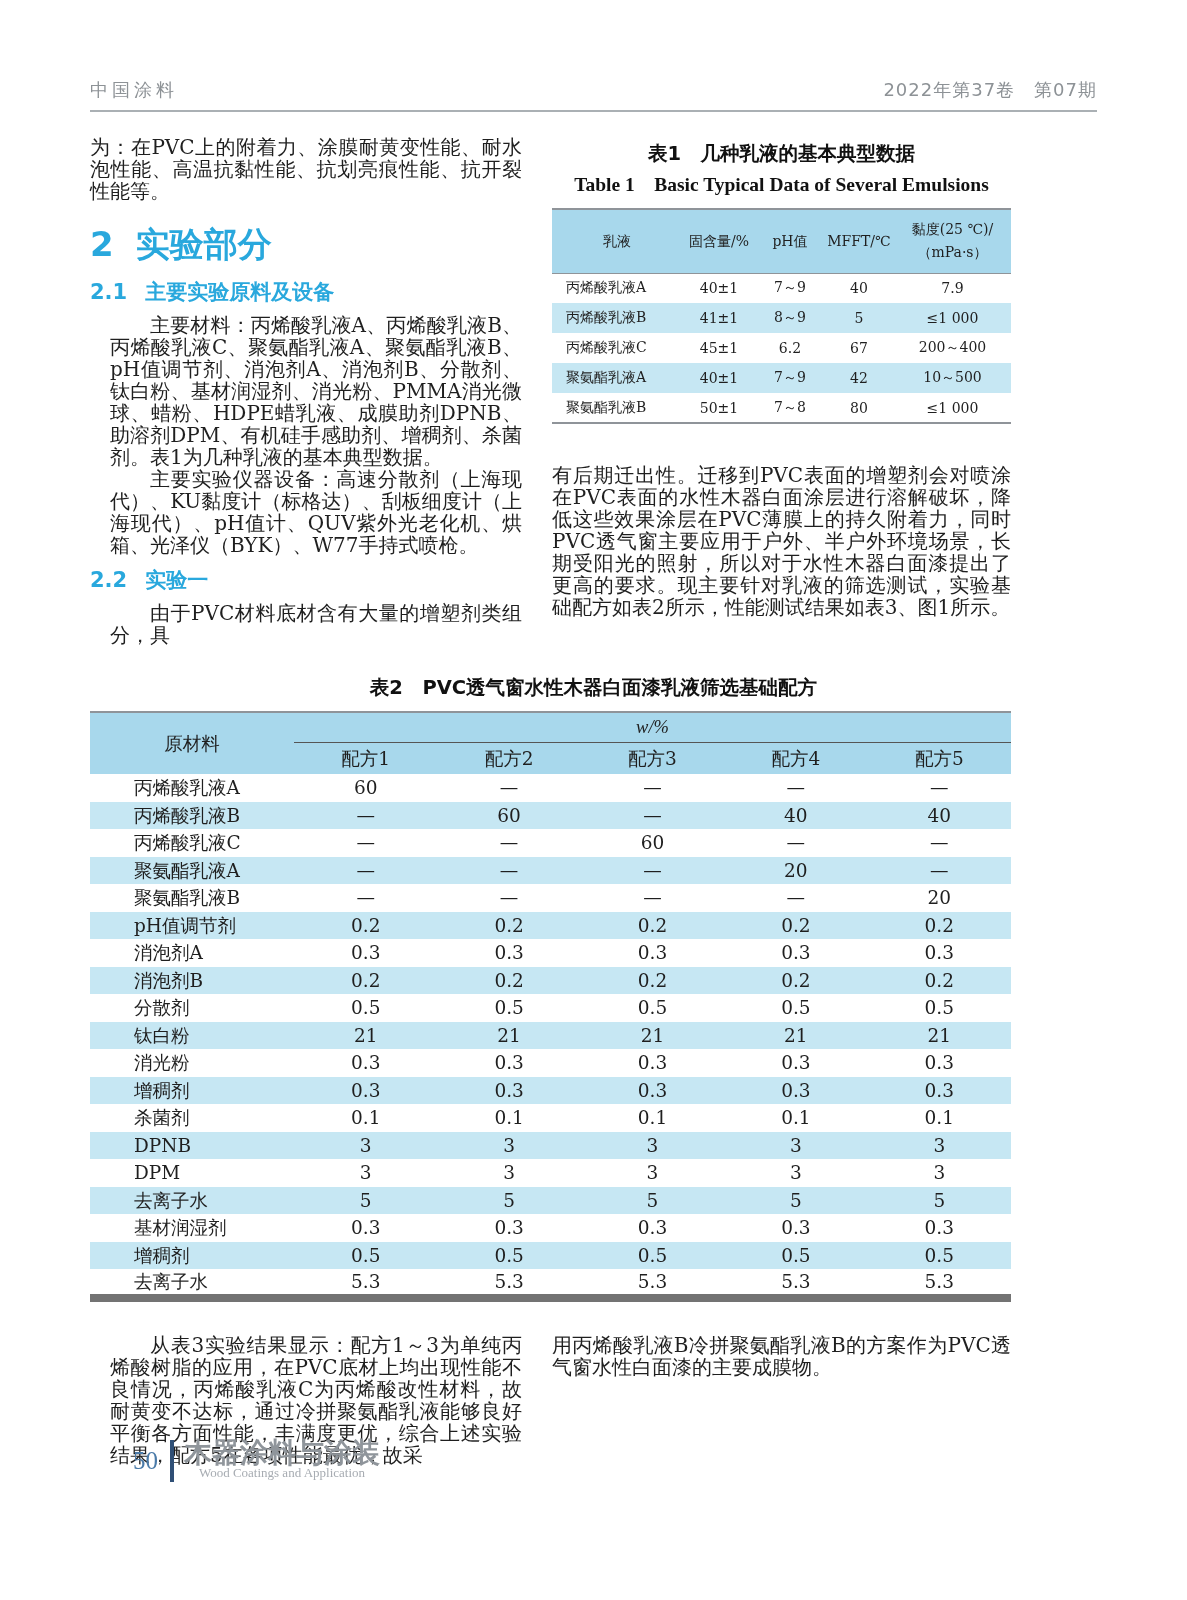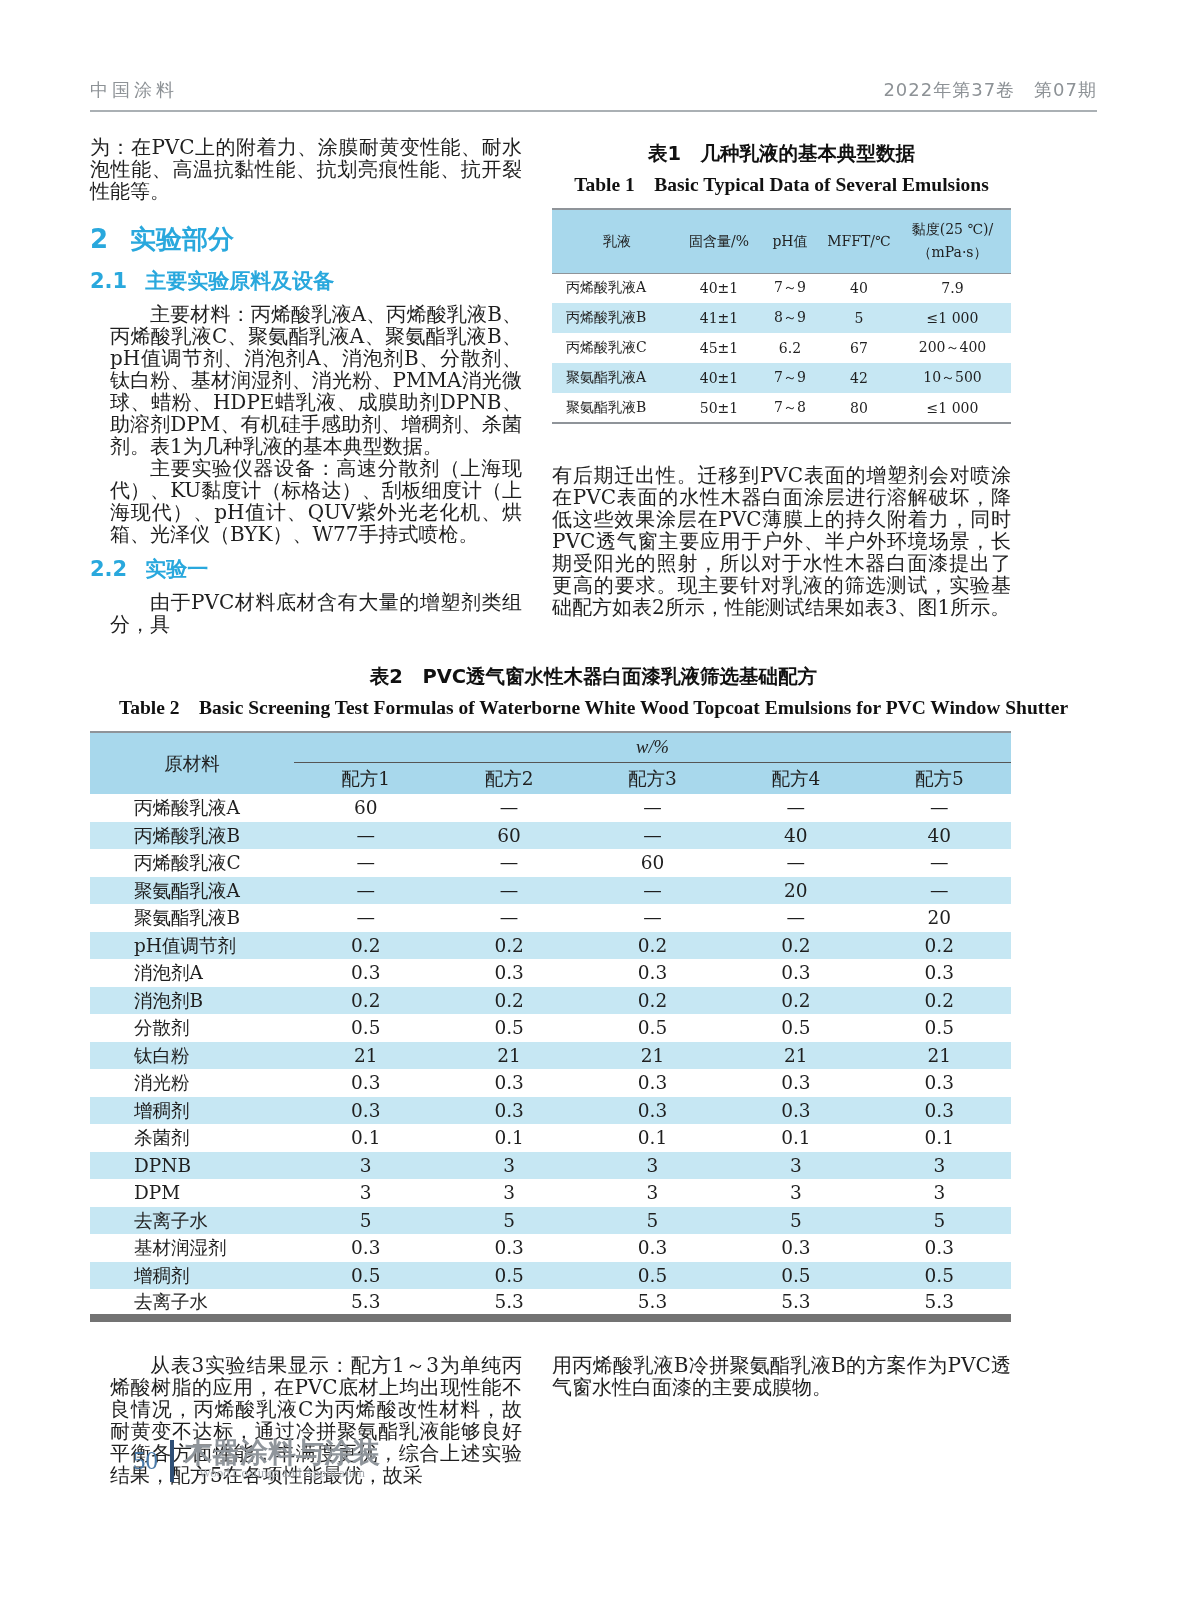--- a/index.html
+++ b/index.html
@@ -18,21 +18,21 @@
 
   
   .cols { display:flex; gap:30px; margin-top:24px; }
   .col-l { width:432px; flex:none; }
   .col-r { width:459px; flex:none; }
 
   p.body { font-size:20px; line-height:22px; text-align:justify; text-justify:inter-ideograph; }
   p.indent { text-indent:2em;margin-left:20px; }
 
   .h2 { font-family:"DejaVu Sans","Liberation Sans",sans-serif; font-weight:bold;
-        color:#29a8dd; font-size:26px; margin:20px 0 10px 0; }
+        color:#29a8dd; font-size:34px; margin:20px 0 10px 0; }
   .h2 .num { margin-right:22px; }
   .h3 { font-family:"DejaVu Sans","Liberation Sans",sans-serif; font-weight:bold;
         color:#29a8dd; font-size:21px; margin:10px 0 8px 0; }
   .h3 .num { margin-right:18px; }
 
   
   .cap-zh { text-align:center; font-family:"DejaVu Sans","Liberation Sans",sans-serif;
             font-weight:bold; font-size:19.5px; color:#111; }
   .cap-en { text-align:center; font-family:"Liberation Serif","DejaVu Serif",serif;
             font-weight:bold; font-size:19.5px; color:#111; margin-top:4px; }
@@ -166,21 +166,20 @@
             </tr>
           </tbody>
       </table>
 
       <p class="body" style="margin-top:40px;">有后期迁出性。迁移到PVC表面的增塑剂会对喷涂在PVC表面的水性木器白面涂层进行溶解破坏，降低这些效果涂层在PVC薄膜上的持久附着力，同时PVC透气窗主要应用于户外、半户外环境场景，长期受阳光的照射，所以对于水性木器白面漆提出了更高的要求。现主要针对乳液的筛选测试，实验基础配方如表2所示，性能测试结果如表3、图1所示。</p>
     </div>
   </div>
 
   <div class="t2wrap">
     <div class="cap-zh">表2　PVC透气窗水性木器白面漆乳液筛选基础配方</div>
-    <div class="cap-en">Table 2　Basic Screening Test Formulas of Waterborne White Wood Topcoat Emulsions for PVC Window Shutter</div>
 
     <table class="t2">
       <thead>
         <tr>
           <th class="corner" rowspan="2">原材料</th>
           <th class="group" colspan="5">w/%</th>
         </tr>
         <tr>
             <th class="fcol">配方1</th>
             <th class="fcol">配方2</th>

